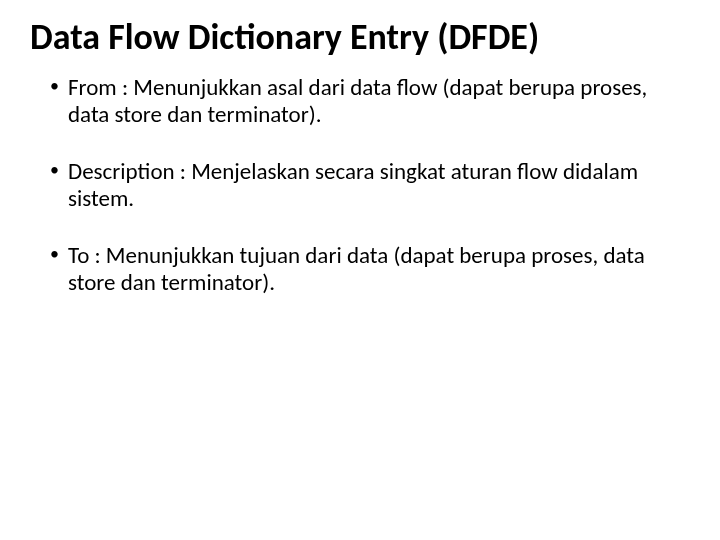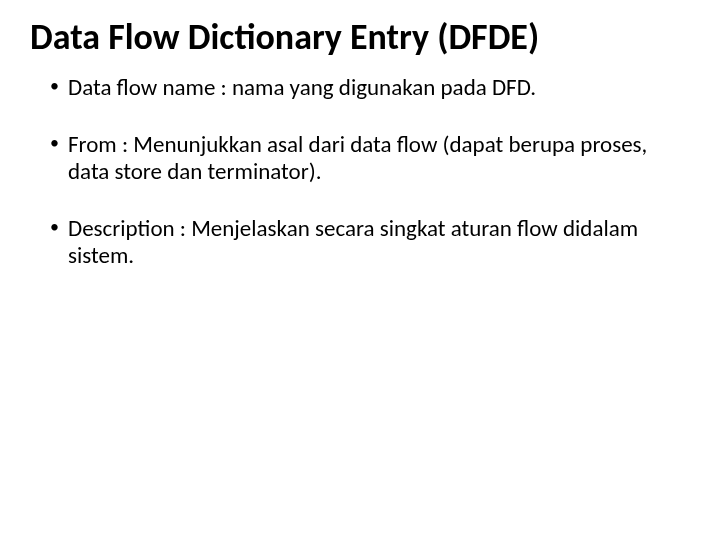--- a/index.html
+++ b/index.html
@@ -36,16 +36,16 @@
     font-size: 18px;
     line-height: 1.4;
   }
 </style>
 </head>
 <body>
 
 <h1 class="title">Data Flow Dictionary Entry (DFDE)</h1>
 
 <ul class="bullets">
-  <li>Data flow name : nama yang digunakan pada DFD.</li>
   <li>From : Menunjukkan asal dari data flow (dapat berupa proses, data store dan terminator).</li>
   <li>Description : Menjelaskan secara singkat aturan flow didalam sistem.</li>
+  <li>To : Menunjukkan tujuan dari data (dapat berupa proses, data store dan terminator).</li>
 </ul>
 
 </body></html>

